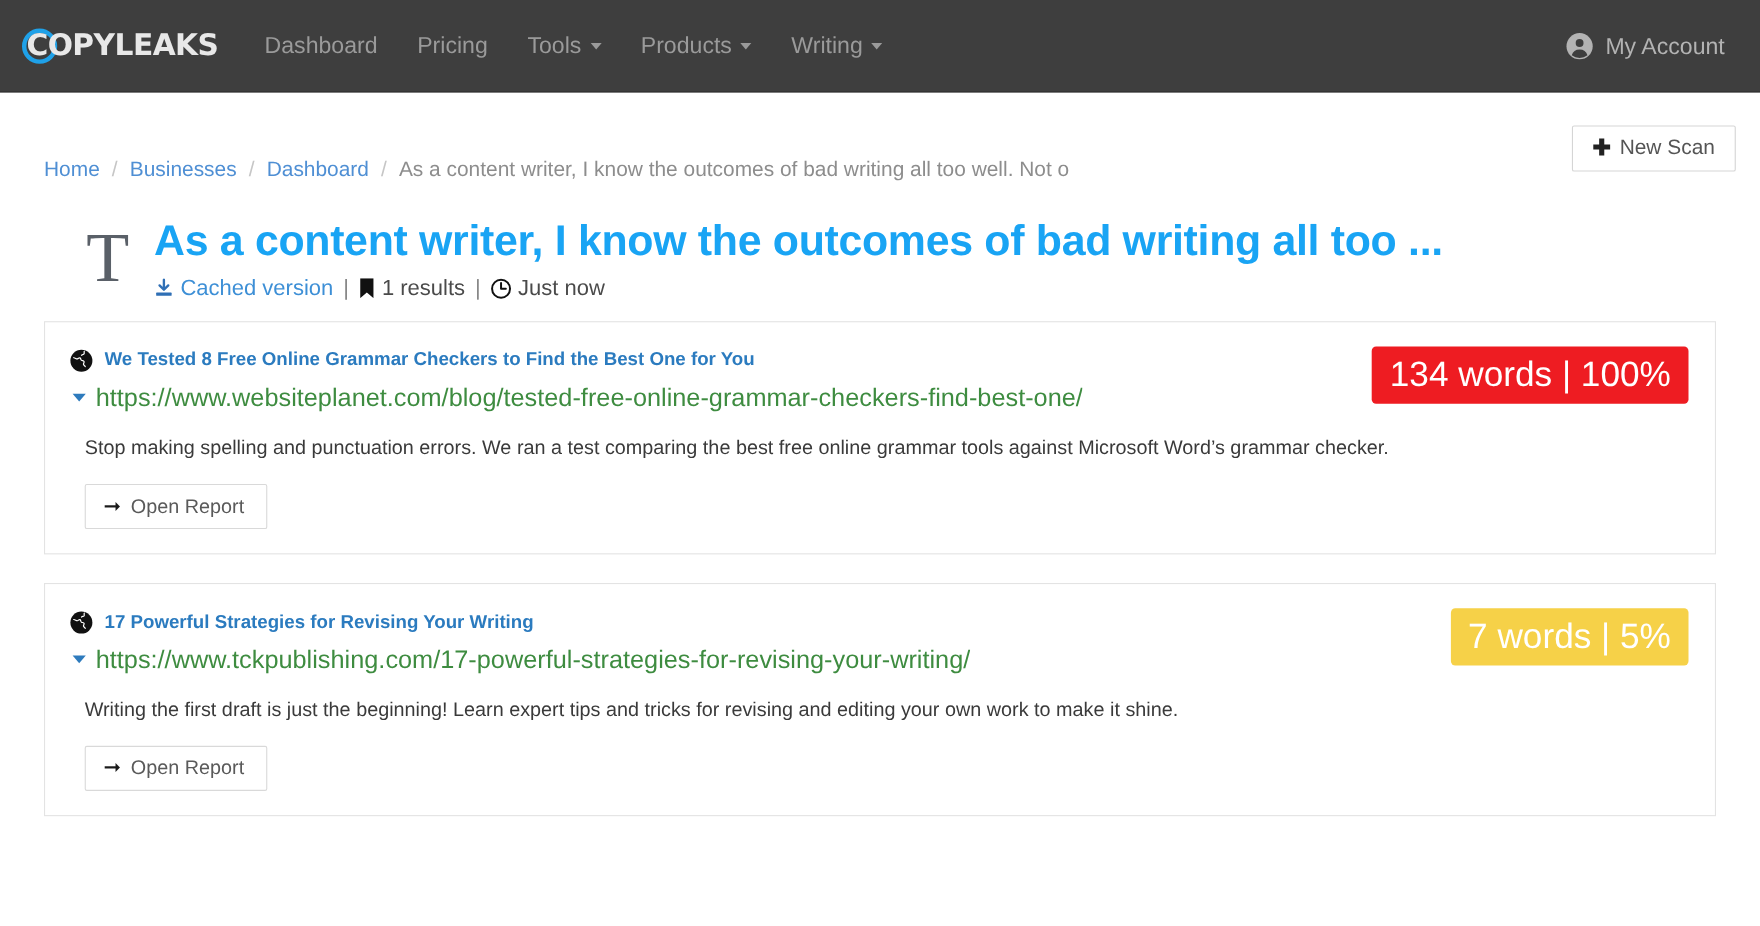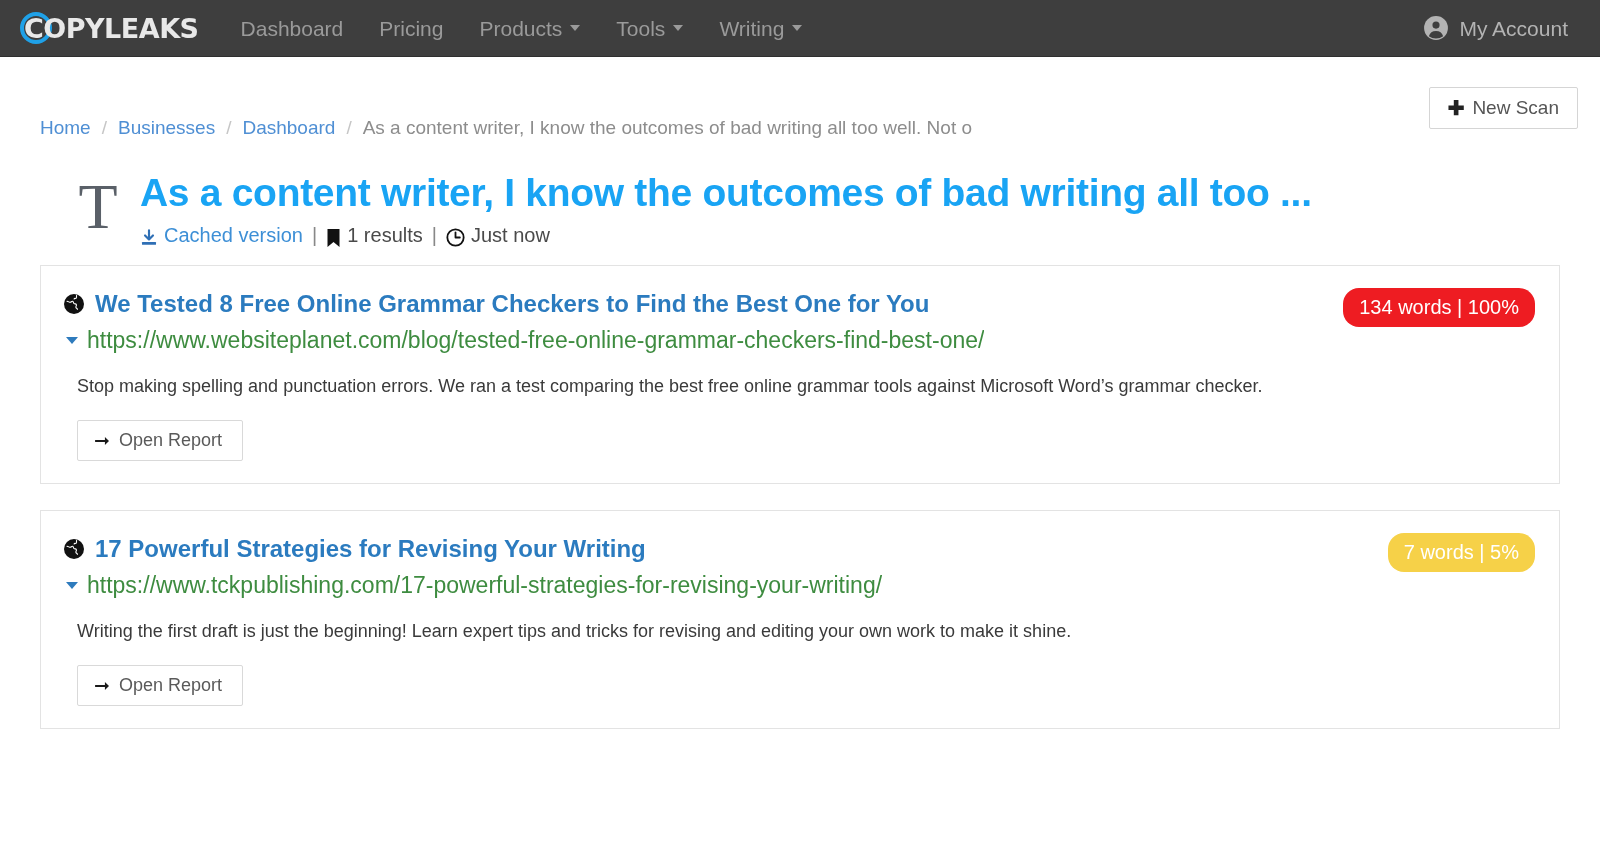--- a/index.html
+++ b/index.html
@@ -7,21 +7,21 @@
     margin: 0; padding: 0;
     background: #ffffff;
     width: 1600px;
     font-family: "Liberation Sans", sans-serif;
     -webkit-font-smoothing: antialiased;
   }
   .page { width: 1600px; min-height: 842px; position: relative; background:#fff; }
 
   
   .navbar {
-    height: 57px;
+    height: 84px;
     background: #3e3e3e;
     display: flex;
     align-items: center;
     padding: 0 22px 0 18px;
     border-bottom: 1px solid #2f2f2f;
   }
   .logo {
     display: flex; align-items: center;
     margin-right: 24px;
     user-select: none;
@@ -129,41 +129,41 @@
   }
   .doc-meta {
     margin-top: 9px;
     font-size: 20px;
     color: #4a4a4a;
     display: flex;
     align-items: center;
     gap: 0;
     flex-wrap: nowrap;
   }
-  .meta-item { display: inline-flex; align-items: flex-end; gap: 6px; }
+  .meta-item { display: inline-flex; align-items: center; gap: 6px; }
   .meta-link { color: #3d8fd6; cursor: pointer; }
   .meta-pipe { color: #888; margin: 0 9px; }
   .ico { display: inline-flex; align-items: center; }
 
   
   .results { padding: 10px 40px 30px 40px; }
   .card {
     border: 1px solid #e3e3e3;
     background: #fff;
     padding: 24px 24px 22px 22px;
     margin-bottom: 26px;
     position: relative;
   }
   .card-head { display: flex; align-items: flex-start; }
   .card-head-left { flex: 1; min-width: 0; padding-right: 20px; }
   .res-title-row { display: flex; align-items: center; gap: 10px; }
   .globe-ico { flex: 0 0 auto; display:inline-flex; }
   .res-title {
     color: #2b7bbf;
-    font-size: 24px;
+    font-size: 17px;
     font-weight: bold;
     text-decoration: none;
     cursor: pointer;
     line-height: 1.2;
     white-space: nowrap;
     overflow: hidden;
     text-overflow: ellipsis;
   }
   .res-url-row { display: flex; align-items: center; gap: 9px; margin-top: 9px; padding-left: 3px; }
   .url-caret {
@@ -179,23 +179,23 @@
     font-size: 23px;
     text-decoration: none;
     cursor: pointer;
     white-space: nowrap;
     overflow: hidden;
     text-overflow: ellipsis;
   }
   .badge {
     flex: 0 0 auto;
     color: #fff;
-    font-size: 20px;
+    font-size: 32px;
     padding: 8px 16px 9px 16px;
-    border-radius: 16px;
+    border-radius: 4px;
     white-space: nowrap;
     line-height: 1.1;
     align-self: flex-start;
     margin-top: -2px;
   }
   .res-desc {
     margin: 18px 2px 0 14px;
     font-size: 18px;
     color: #3a3a3a;
     line-height: 1.62;
@@ -229,25 +229,25 @@
     </div>
 
     <div class="nav-links">
       <a class="nav-link">
         <span>Dashboard</span>
       </a>
       <a class="nav-link">
         <span>Pricing</span>
       </a>
       <a class="nav-link">
+        <span>Tools</span>
+        <span class="caret"></span>
+      </a>
+      <a class="nav-link">
         <span>Products</span>
-        <span class="caret"></span>
-      </a>
-      <a class="nav-link">
-        <span>Tools</span>
         <span class="caret"></span>
       </a>
       <a class="nav-link">
         <span>Writing</span>
         <span class="caret"></span>
       </a>
     </div>
 
     <div class="nav-spacer"></div>
 

